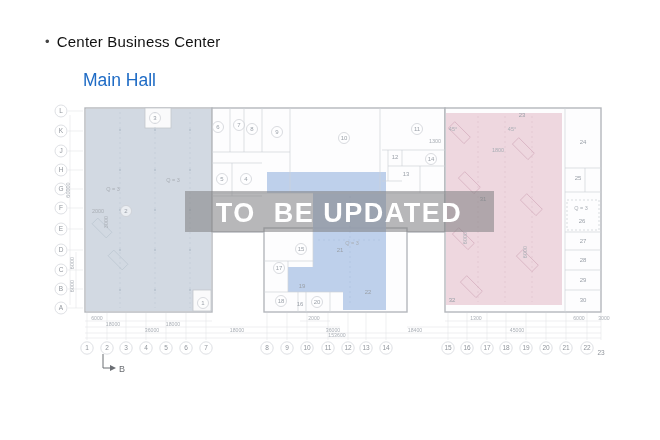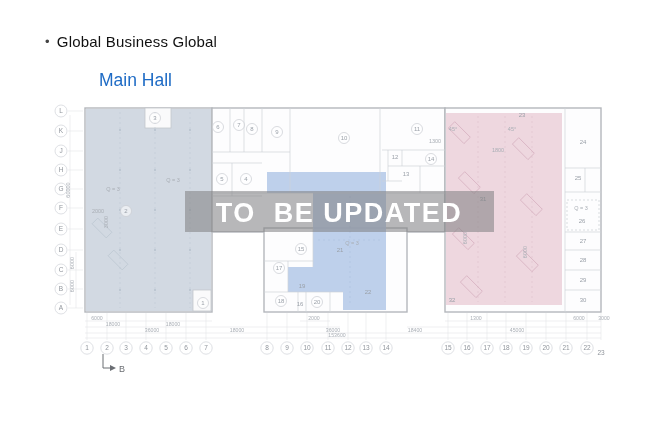--- a/index.html
+++ b/index.html
@@ -11,23 +11,23 @@
   .subtitle{position:absolute;left:83px;top:70px;font-size:17.5px;font-weight:500;}
   svg{position:absolute;left:0;top:0;}
   svg text{font-family:"Liberation Sans",sans-serif;}
   .wm{white-space:pre;font-weight:bold;letter-spacing:1.5px;}
 </style>
 </head>
 <body>
 
 <div class="title-row">
   <span class="bullet">•</span>
-  <span>Global Business Global</span>
+  <span>Center Business Center</span>
 </div>
-<div class="subtitle" style="color: rgb(30, 107, 197); margin-left: 16px;">Main Hall</div>
+<div class="subtitle" style="color: rgb(30, 107, 197);">Main Hall</div>
 
 <svg width="660" height="440" viewBox="0 0 660 440">
 
   <g stroke-width="1.4" fill="#fdfdfe">
     <rect x="85" y="108" width="127" height="204" stroke="#b4b7bc"></rect>
     <rect x="212" y="108" width="233" height="124" stroke="#b4b7bc"></rect>
     <rect x="264" y="228" width="143" height="84" stroke="#b4b7bc"></rect>
     <rect x="445" y="108" width="156" height="204" stroke="#b4b7bc"></rect>
   </g>
 

